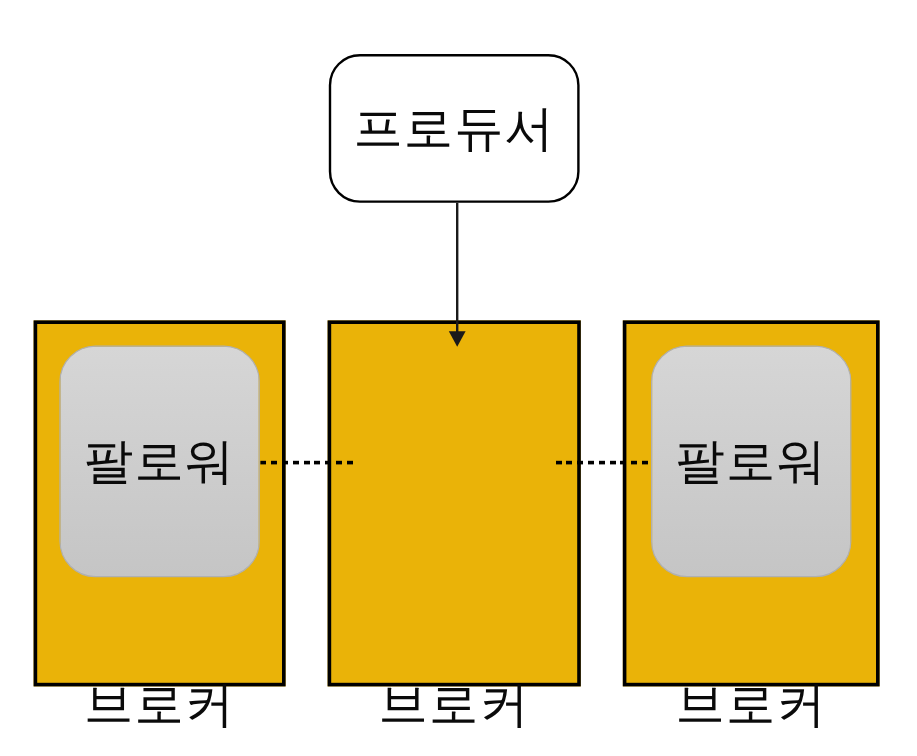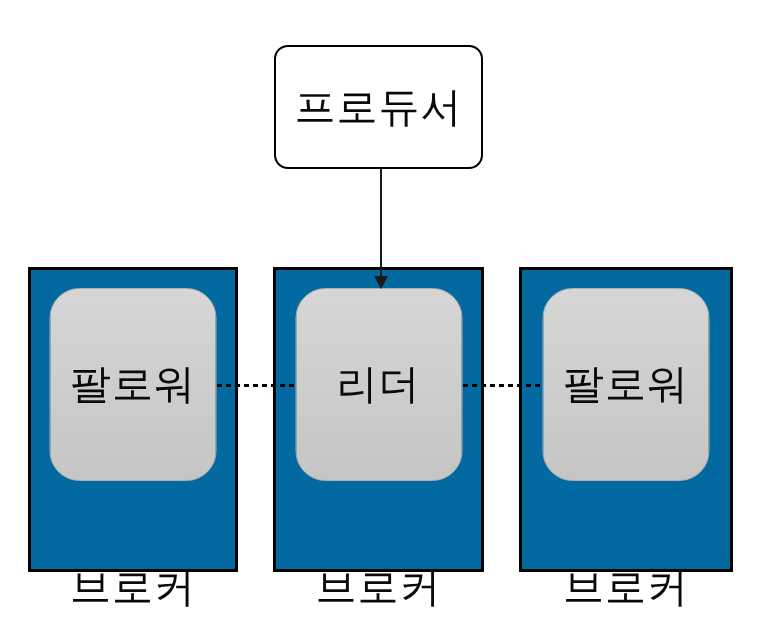--- a/index.html
+++ b/index.html
@@ -19,21 +19,21 @@
 
   
   .producer {
     position: absolute;
     left: 274px;
     top: 45px;
     width: 209px;
     height: 124px;
     box-sizing: border-box;
     border: 2.5px solid var(--border, #000000);
-    border-radius: 14px;
+    border-radius: 26px;
     background: #ffffff;
     display: flex;
     align-items: center;
     justify-content: center;
     z-index: 3;
   }
   .producer-label {
     font-size: 41px;
     letter-spacing: 1px;
     color: #0a0a0a;
@@ -61,21 +61,21 @@
     z-index: 4;
   }
 
   
   .broker {
     position: absolute;
     top: 267px;
     height: 305px;
     box-sizing: border-box;
     border: 3px solid var(--border, #000000);
-    background: #0369a1;
+    background: #eab308;
     z-index: 1;
   }
   .broker-1 { left: 28px;  width: 210px; }
   .broker-2 { left: 273px; width: 211px; }
   .broker-3 { left: 519px; width: 214px; }
 
   .broker-label {
     position: absolute;
     left: 0;
     right: 0;
@@ -137,23 +137,20 @@
   <div class="arrow-head"></div>
 
   <div class="broker broker-1">
     <div class="partition">
       <span class="partition-label">팔로워</span>
     </div>
     <div class="broker-label">브로커</div>
   </div>
 
   <div class="broker broker-2">
-    <div class="partition">
-      <span class="partition-label">리더</span>
-    </div>
     <div class="broker-label">브로커</div>
   </div>
 
   <div class="broker broker-3">
     <div class="partition">
       <span class="partition-label">팔로워</span>
     </div>
     <div class="broker-label">브로커</div>
   </div>
 

